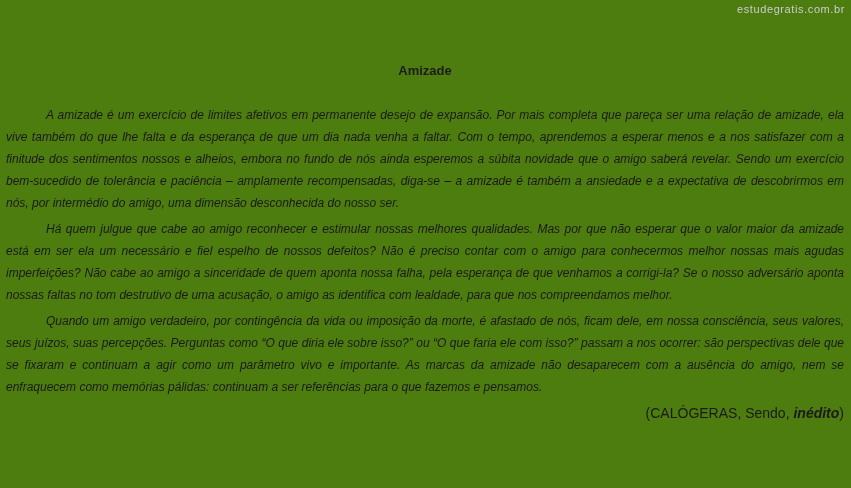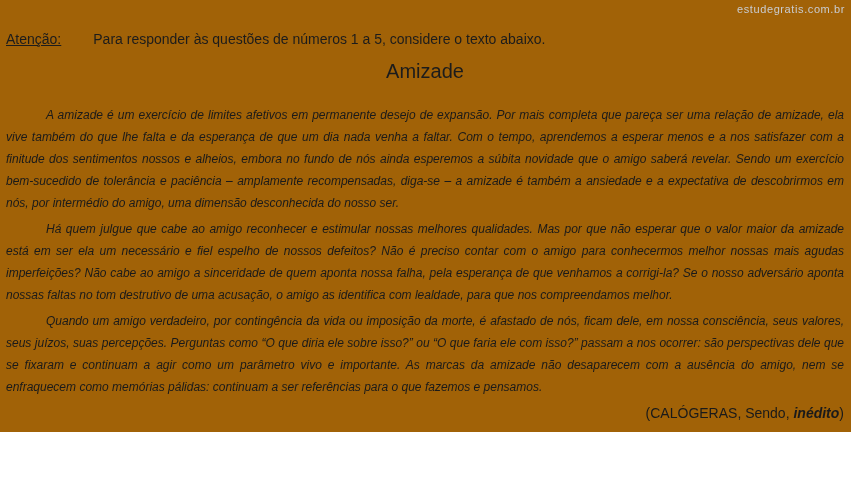--- a/index.html
+++ b/index.html
@@ -3,22 +3,22 @@
 <meta charset="utf-8">
 <style>
   html, body {
     margin: 0;
     padding: 0;
     background: #ffffff;
   }
   .page {
     position: relative;
     width: 851px;
-    height: 432px;
-    background: #a16207;
+    height: 488px;
+    background: #4d7c0f;
     font-family: "Liberation Sans", sans-serif;
     color: #1c1c1c;
     overflow: hidden;
     box-sizing: border-box;
   }
   .watermark {
     position: absolute;
     top: 3px;
     right: 6px;
     font-size: 11px;
@@ -39,22 +39,22 @@
     margin-right: 32px;
   }
   .text-block {
     position: absolute;
     top: 62px;
     left: 6px;
     right: 7px;
   }
   .title {
     text-align: center;
-    font-weight: normal;
-    font-size: 20px;
+    font-weight: bold;
+    font-size: 13px;
     line-height: 18px;
     margin: 0 0 24px 0;
   }
   .para {
     font-style: italic;
     font-size: 12px;
     line-height: 22px;
     text-align: justify;
     text-indent: 40px;
     margin: 0 0 4px 0;
@@ -72,23 +72,20 @@
     font-weight: bold;
   }
 </style>
 </head>
 <body>
 
 <div class="page">
 
   <div class="watermark">estudegratis.com.br</div>
 
-  <div class="instruction">
-    <span class="label">Atenção:</span><span>Para responder às questões de números 1 a 5, considere o texto abaixo.</span>
-  </div>
 
   <div class="text-block">
 
     <h1 class="title">Amizade</h1>
 
     <p class="para">A amizade é um exercício de limites afetivos em permanente desejo de expansão. Por mais completa que pareça ser uma relação de amizade, ela vive também do que lhe falta e da esperança de que um dia nada venha a faltar. Com o tempo, aprendemos a esperar menos e a nos satisfazer com a finitude dos sentimentos nossos e alheios, embora no fundo de nós ainda esperemos a súbita novidade que o amigo saberá revelar. Sendo um exercício bem-sucedido de tolerância e paciência – amplamente recom­pensadas, diga-se – a amizade é também a ansiedade e a expectativa de descobrirmos em nós, por intermédio do amigo, uma dimensão desconhecida do nosso ser.</p>
 
     <p class="para">Há quem julgue que cabe ao amigo reconhecer e estimular nossas melhores qualidades. Mas por que não esperar que o valor maior da amizade está em ser ela um necessário e fiel espelho de nossos defeitos? Não é preciso contar com o amigo para conhecermos melhor nossas mais agudas imperfeições? Não cabe ao amigo a sinceridade de quem aponta nossa falha, pela esperança de que venhamos a corrigi-la? Se o nosso adversário aponta nossas faltas no tom destrutivo de uma acusação, o amigo as identifica com lealdade, para que nos compreendamos melhor.</p>
 
     <p class="para">Quando um amigo verdadeiro, por contingência da vida ou imposição da morte, é afastado de nós, ficam dele, em nossa consciência, seus valores, seus juízos, suas percepções. Perguntas como “O que diria ele sobre isso?” ou “O que faria ele com isso?” passam a nos ocorrer: são perspectivas dele que se fixaram e continuam a agir como um parâmetro vivo e importante. As marcas da amizade não desaparecem com a ausência do amigo, nem se enfraquecem como memórias pálidas: continuam a ser referências para o que fazemos e pensamos.</p>

